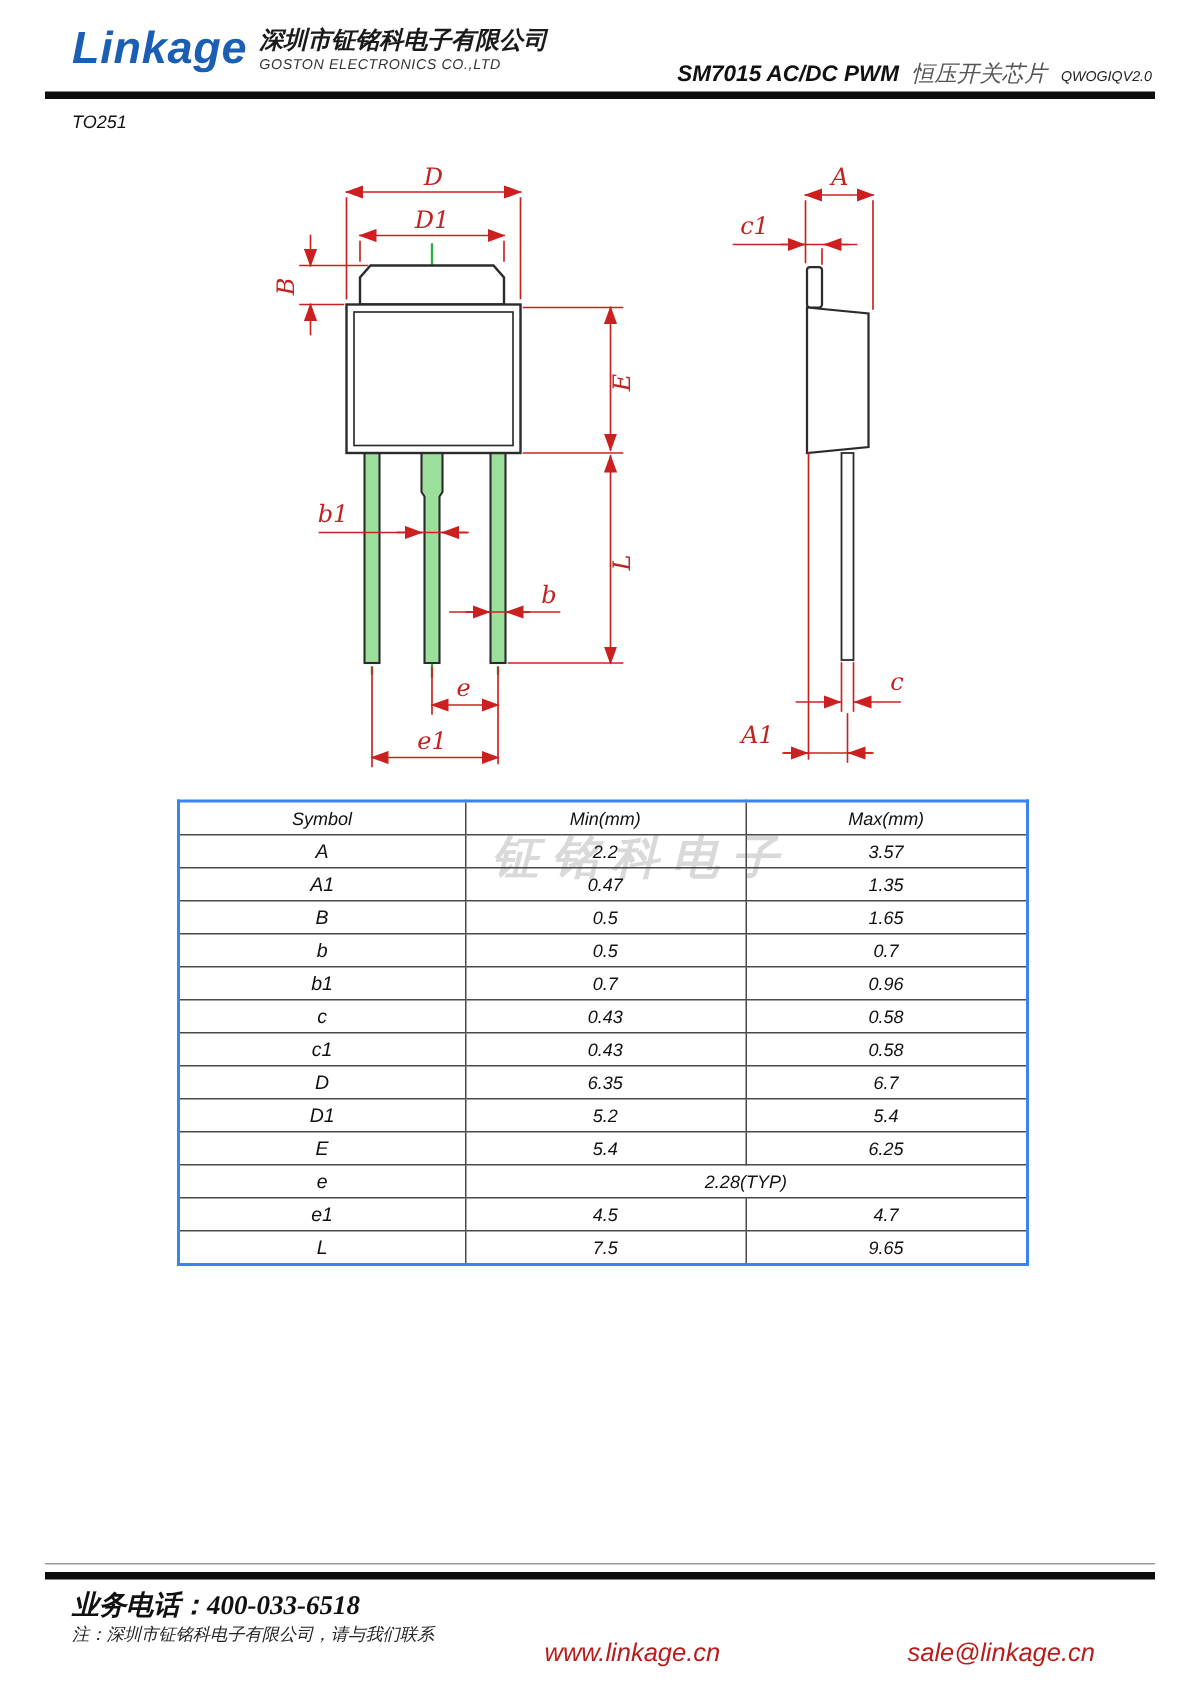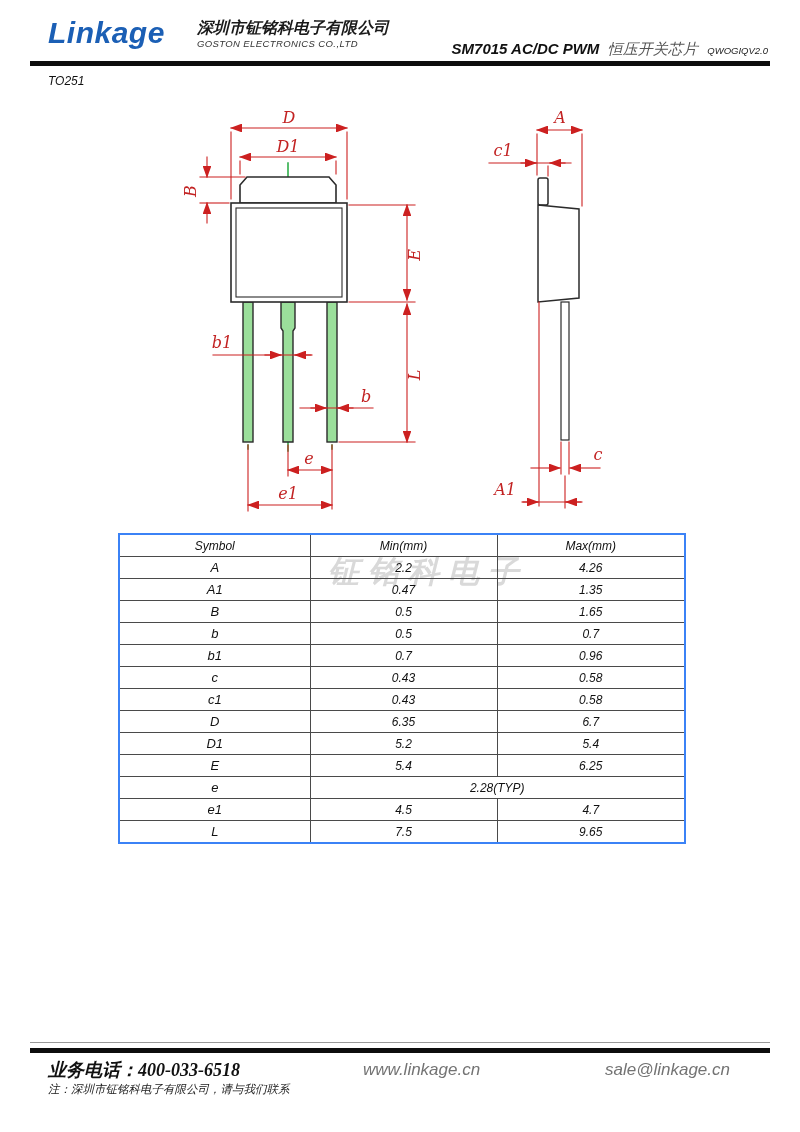--- a/index.html
+++ b/index.html
@@ -2,21 +2,21 @@
 <html><head>
 <meta charset="utf-8">
 <style>
   html,body{margin:0;padding:0;background:#888;}
   .page{position:relative;width:800px;height:1132px;background:#ffffff;margin:0 auto;
         font-family:"Liberation Sans",sans-serif;overflow:hidden;font-style:italic;}
 
   
   .logo-block{position:absolute;left:48px;top:16px;display:flex;align-items:flex-start;gap:8px;}
   .logo-text{font-size:30px;font-weight:bold;color:#1b5fb5;letter-spacing:0.5px;line-height:34px;}
-  .company{display:flex;flex-direction:column;margin-top:2px;margin-left:24px;}
+  .company{display:flex;flex-direction:column;margin-top:2px;}
   .company-cn{font-size:16px;font-weight:bold;color:#1a1a1a;line-height:19px;}
   .company-en{font-size:9.5px;color:#333;letter-spacing:0.4px;line-height:13px;}
   .title-block{position:absolute;right:32px;top:40px;white-space:nowrap;}
   .title-model{font-size:15px;font-weight:bold;color:#111;}
   .title-cn{font-size:15px;color:#555;margin-left:4px;}
   .title-ver{font-size:9.5px;color:#222;margin-left:5px;}
   .header-rule{position:absolute;left:30px;right:30px;top:61px;height:5px;background:#0d0d0d;}
   .pkg-label{position:absolute;left:48px;top:74px;font-size:12px;color:#111;}
 
   
@@ -32,21 +32,21 @@
              font-weight:normal;font-size:12px;color:#111;padding:0;background:transparent;}
   .dim-table{border:2px solid #3b82f6;}
   .dim-table .sym{font-size:13px;}
   .col-sym{width:191px;} .col-min{width:187px;} .col-max{width:188px;}
 
   
   .footer-thin{position:absolute;left:30px;right:30px;top:1042px;height:1px;background:#999;}
   .footer-rule{position:absolute;left:30px;right:30px;top:1048px;height:5px;background:#0d0d0d;}
   .footer-phone{position:absolute;left:48px;top:1058px;font-family:"Liberation Serif",serif;
                 font-weight:bold;font-size:18px;color:#111;}
-  .footer-link{font-size:17px;color:#737373;text-decoration:none;}
+  .footer-link{font-size:17px;color:#b91c1c;text-decoration:none;margin-top:32px;}
   .footer-web{position:absolute;left:363px;top:1060px;}
   .footer-mail{position:absolute;right:70px;top:1060px;}
   .footer-note{position:absolute;left:48px;top:1082px;font-family:"Liberation Serif",serif;
                font-size:11.5px;color:#222;}
   .footer-page{position:absolute;left:0;right:0;top:1100px;text-align:center;
                font-family:"Liberation Serif",serif;font-size:11.5px;color:#222;}
 </style>
 </head>
 <body>
 
@@ -189,21 +189,21 @@
       </colgroup>
     <tbody>
         <tr>
       <th>Symbol</th>
       <th>Min(mm)</th>
       <th>Max(mm)</th>
     </tr>
     <tr>
           <td class="sym">A</td>
           <td>2.2</td>
-          <td>4.26</td>
+          <td>3.57</td>
         </tr>
     <tr>
           <td class="sym">A1</td>
           <td>0.47</td>
           <td>1.35</td>
         </tr>
     <tr>
           <td class="sym">B</td>
           <td>0.5</td>
           <td>1.65</td>

